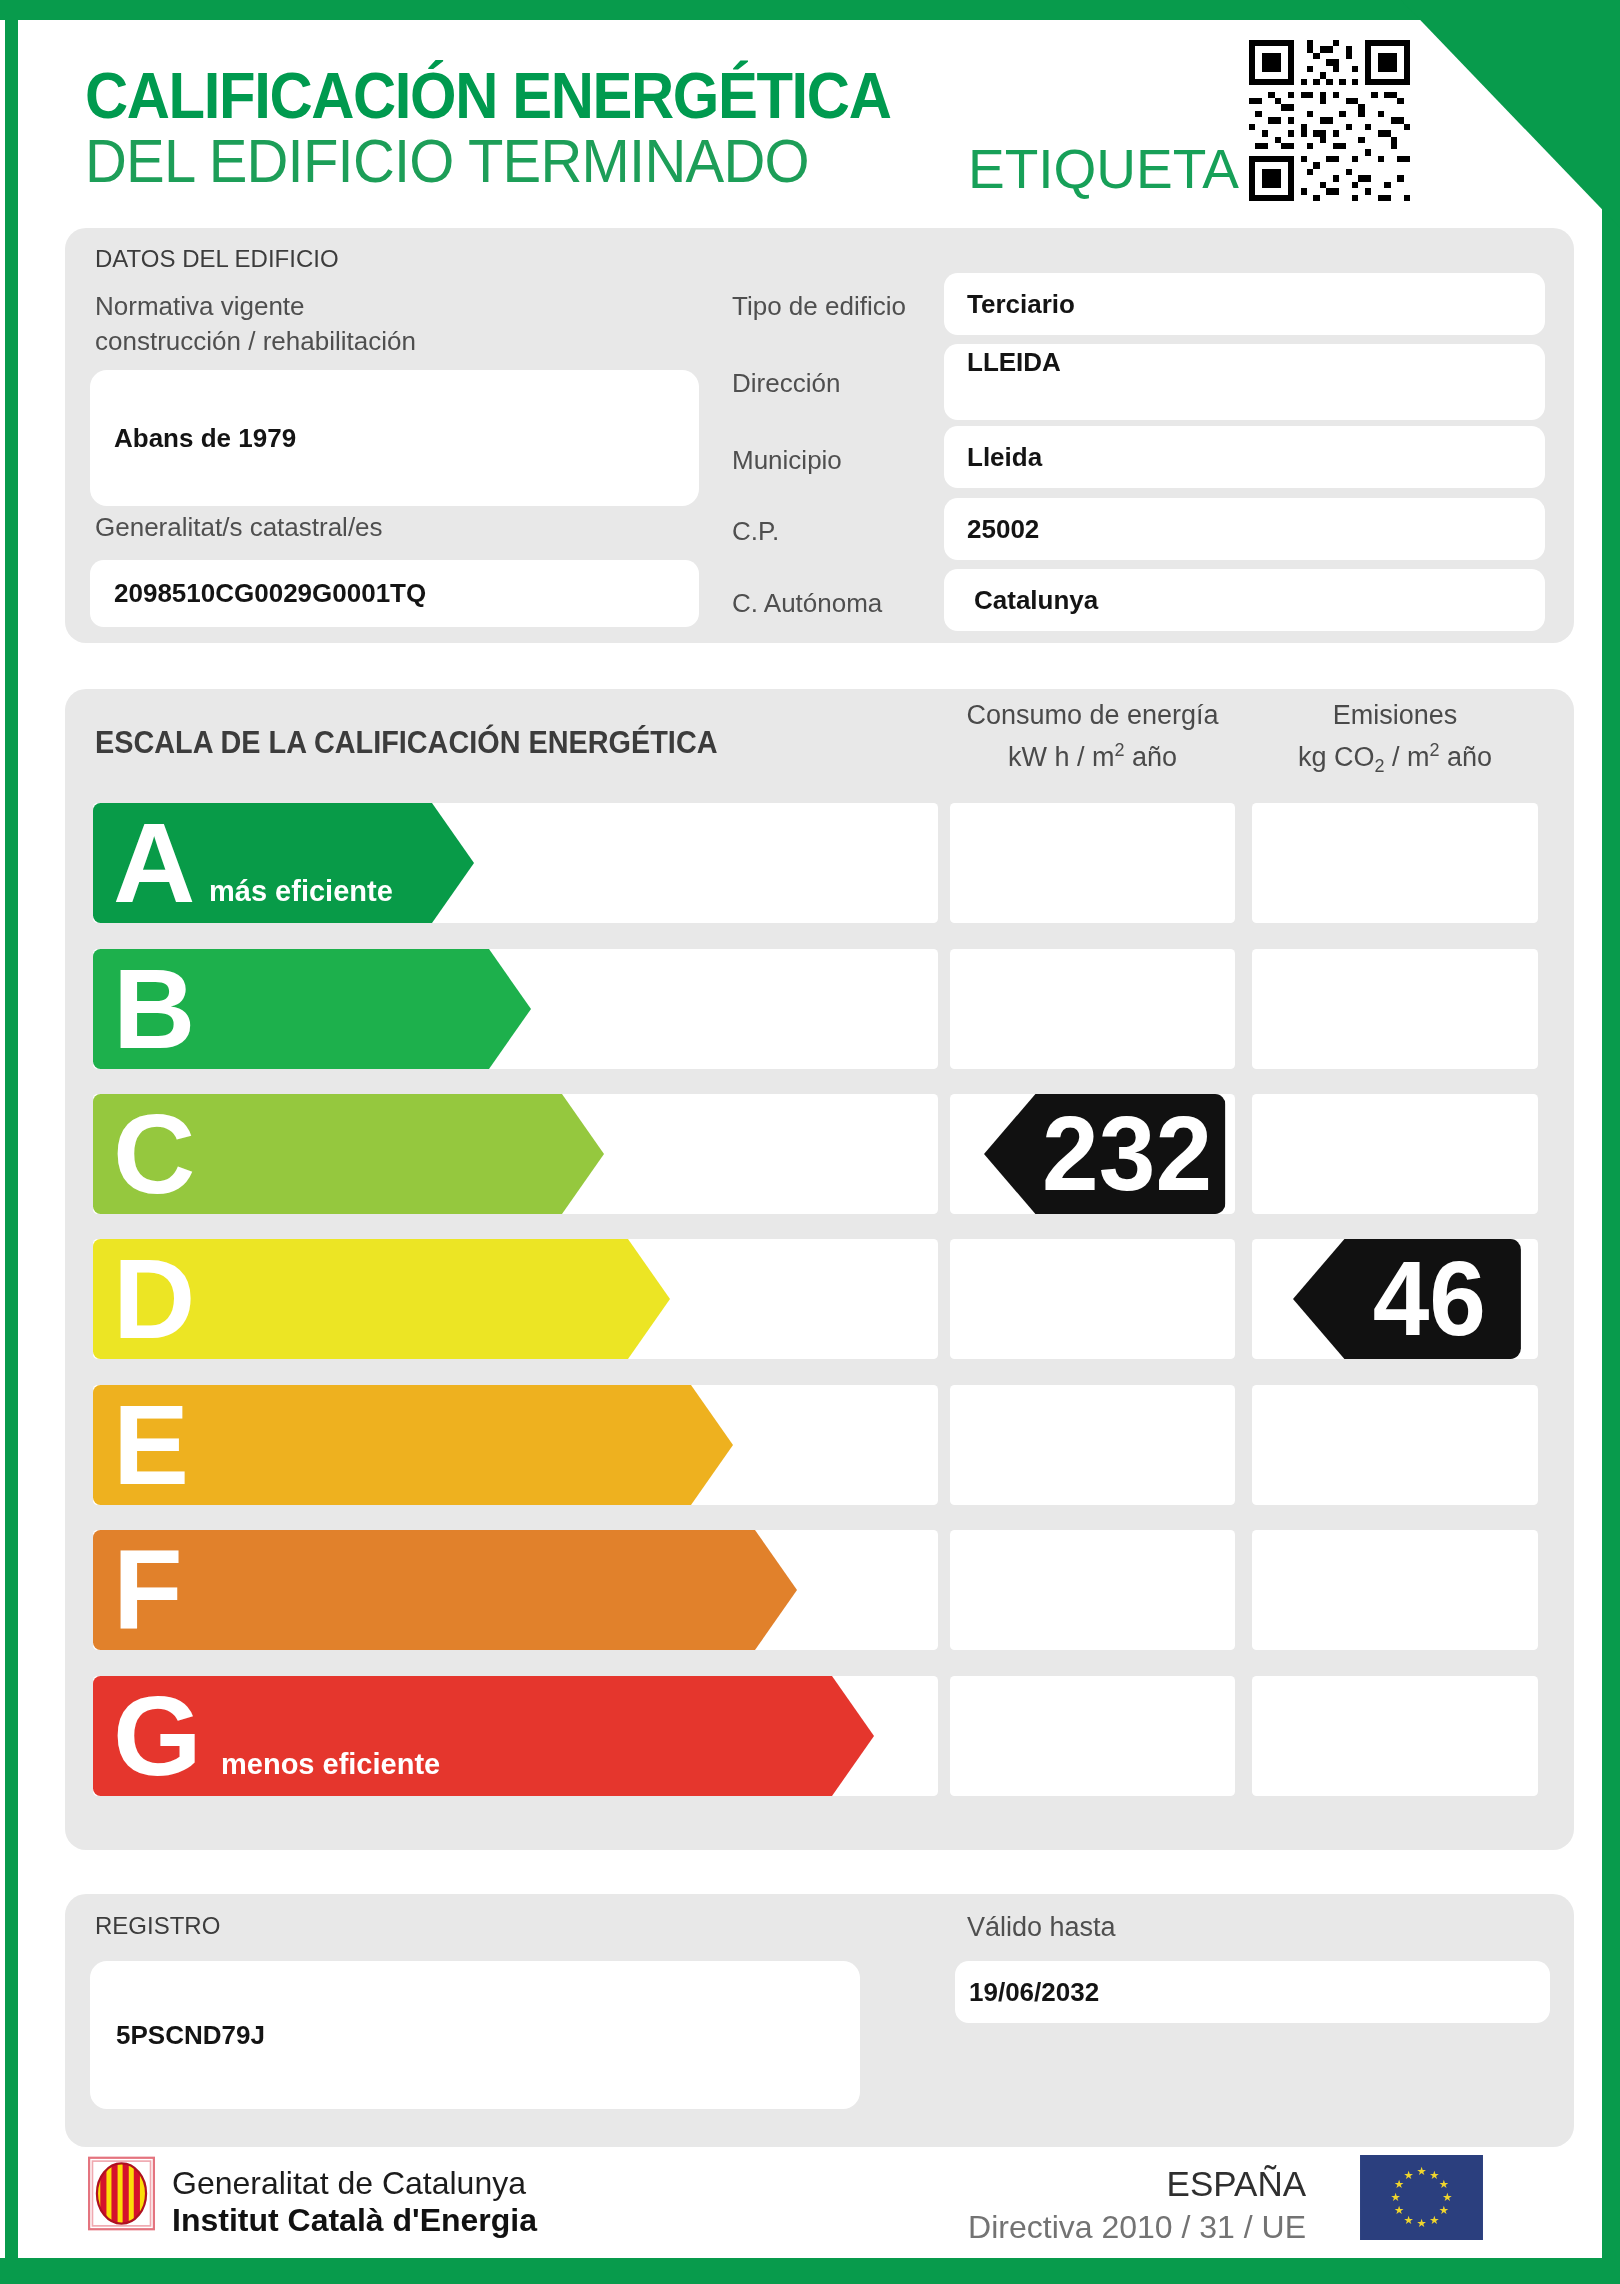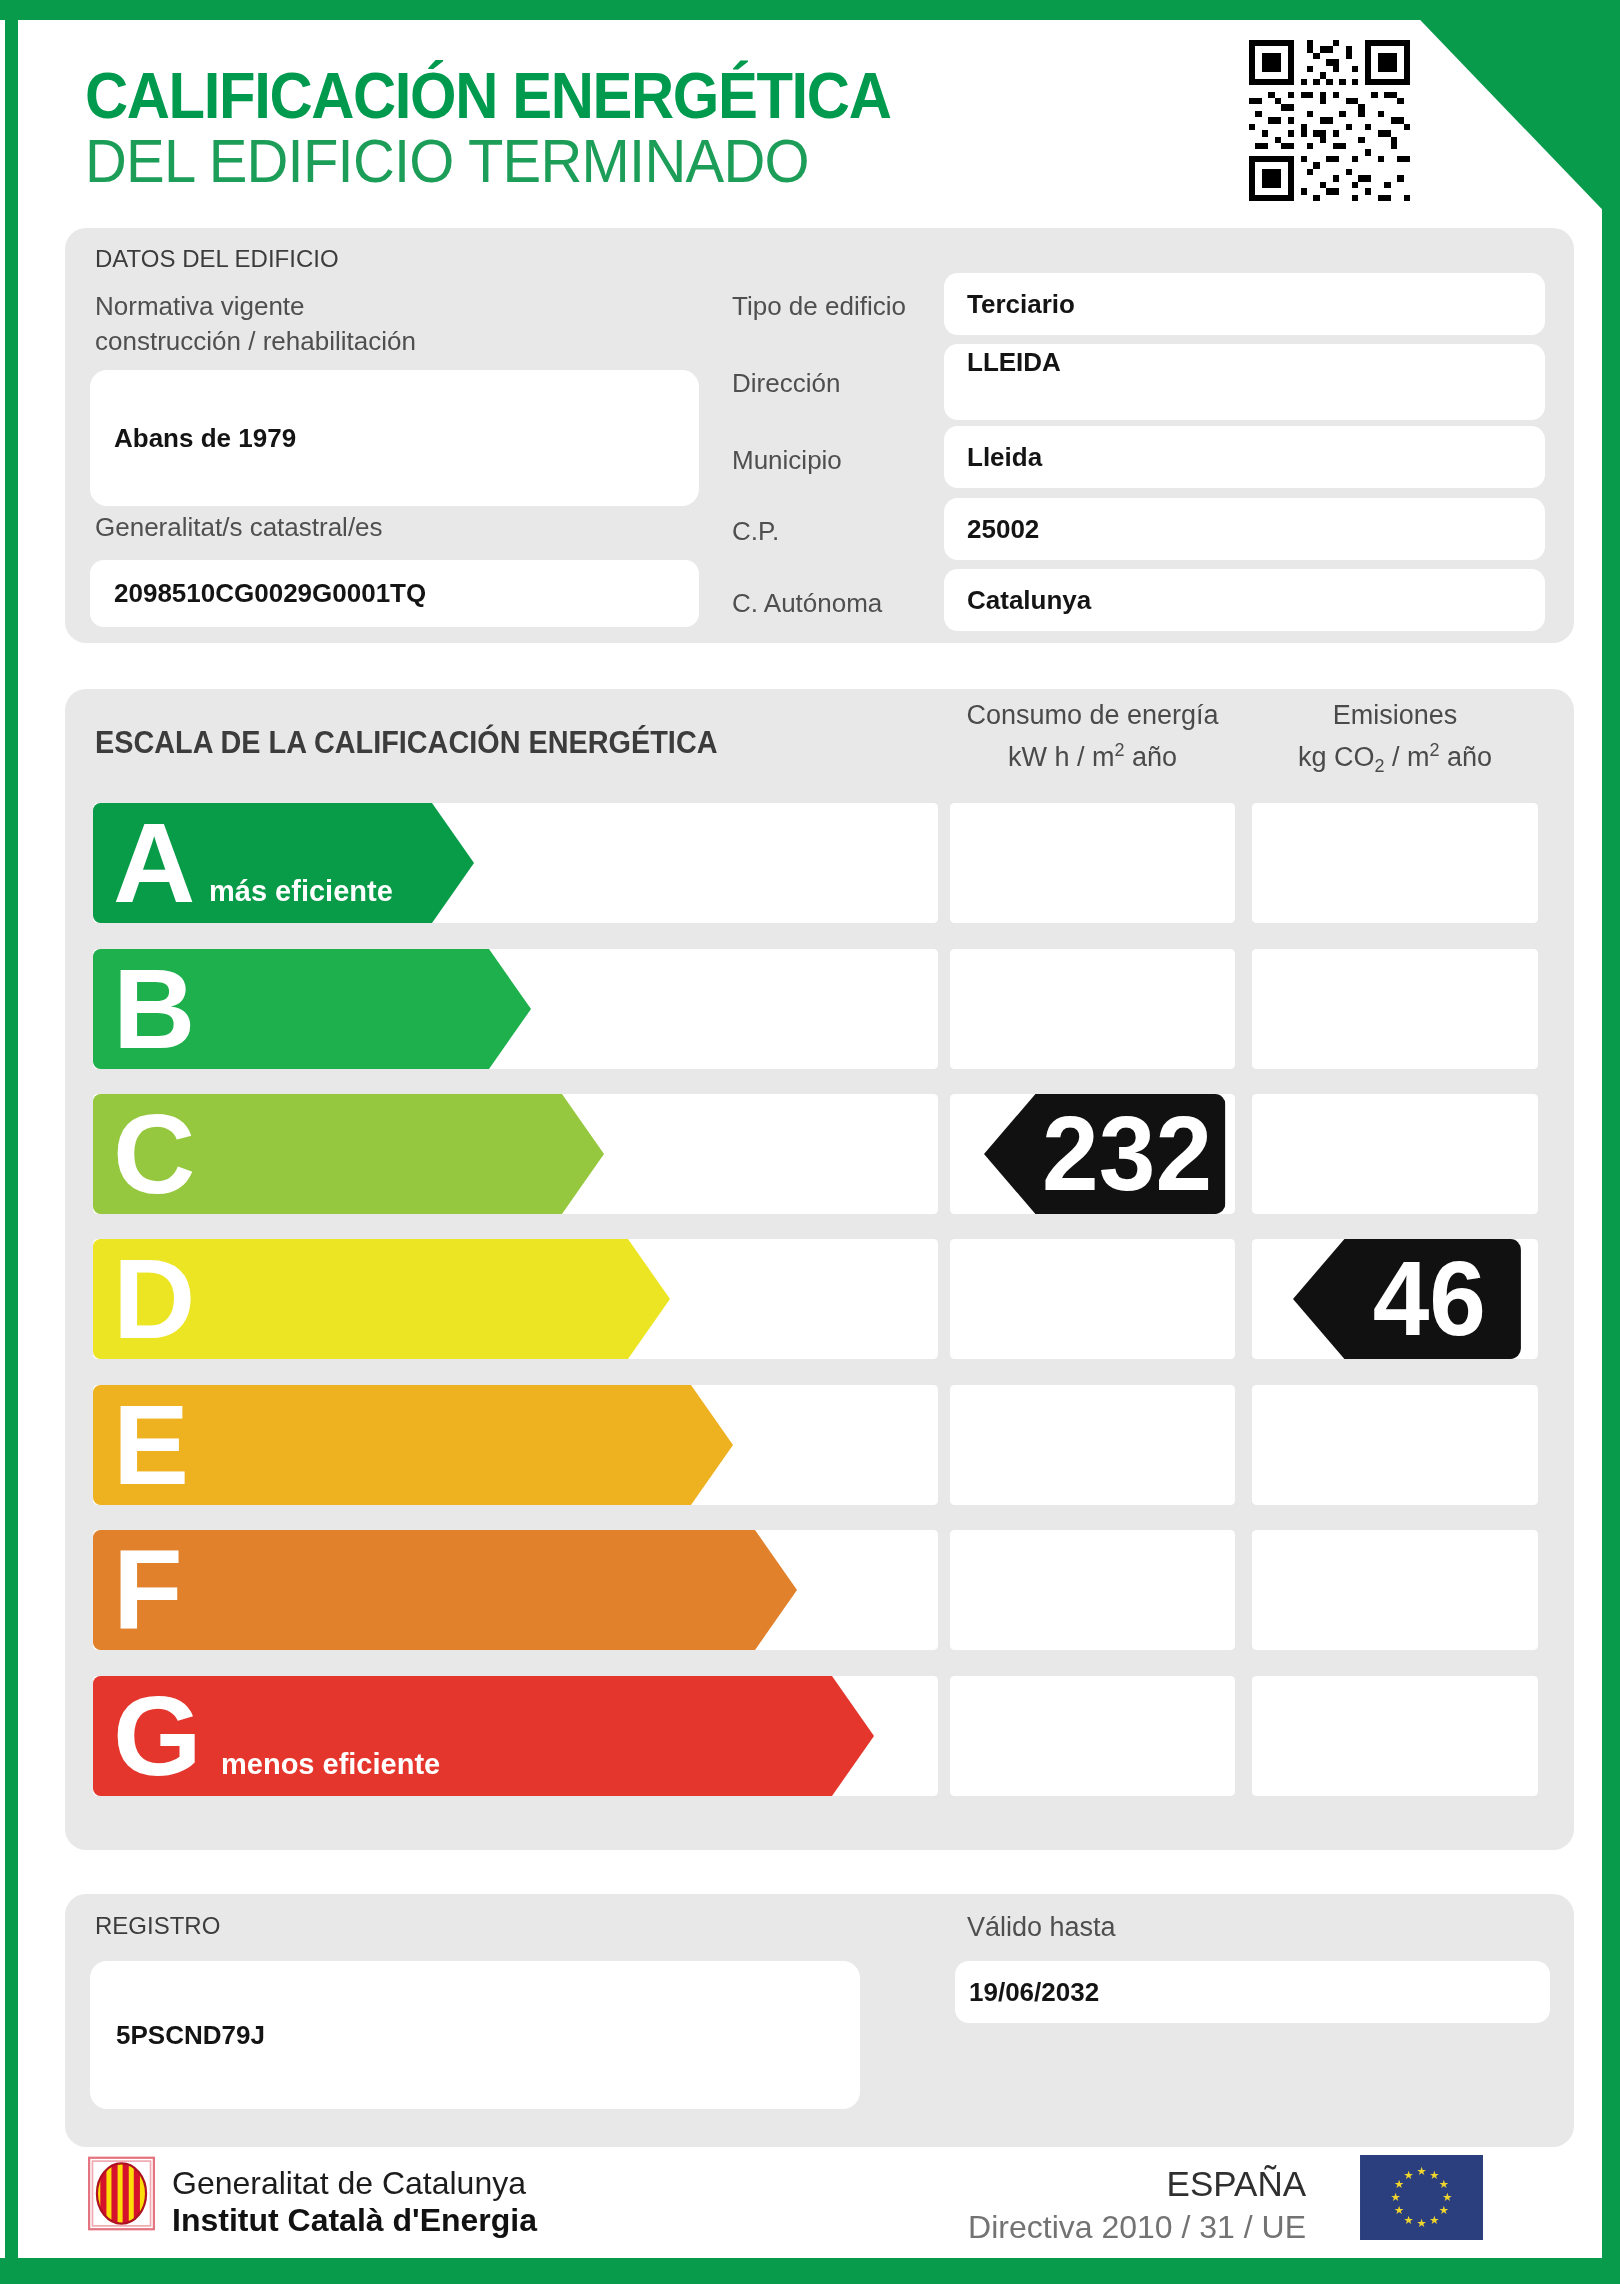--- a/index.html
+++ b/index.html
@@ -69,20 +69,21 @@
 <div class="page">
 
   <div class="abs bar-top" style="background:#089b4c"></div>
   <div class="abs strip-left" style="background:#089b4c"></div>
   <div class="abs strip-right" style="background:#089b4c"></div>
   <div class="abs corner-tri" style="background:#089b4c"></div>
   <div class="abs bar-bottom" style="background:#089b4c"></div>
 
   <div class="abs title1" style="color:#009a4f">CALIFICACIÓN ENERGÉTICA</div>
   <div class="abs title2" style="color:#1d9e58">DEL EDIFICIO TERMINADO</div>
+  <div class="abs etiqueta" style="color:#17a058">ETIQUETA</div>
 
   <svg class="abs qr" viewBox="0 0 25 25" shape-rendering="crispEdges">
     <rect x="0" y="0" width="25" height="25" fill="#ffffff"></rect>
     <g fill="#000000">
       <rect x="0" y="0" width="7" height="7"></rect>
         <rect x="18" y="0" width="7" height="7"></rect>
         <rect x="0" y="18" width="7" height="7"></rect>
       <rect x="1" y="1" width="5" height="5" fill="#ffffff"></rect>
         <rect x="19" y="1" width="5" height="5" fill="#ffffff"></rect>
         <rect x="1" y="19" width="5" height="5" fill="#ffffff"></rect>
@@ -197,21 +198,21 @@
     <span class="val" style="margin-left:23px">Lleida</span>
   </div>
 
   <div class="abs lbl" style="left:732px;top:516px">C.P.</div>
   <div class="abs whitebox vcenter" style="left:944px;top:498px;width:601px;height:62px;border-radius:13.7px">
     <span class="val" style="margin-left:23px">25002</span>
   </div>
 
   <div class="abs lbl" style="left:732px;top:588px">C. Autónoma</div>
   <div class="abs whitebox vcenter" style="left:944px;top:569px;width:601px;height:62px;border-radius:13.7px">
-    <span class="val" style="margin-left:23px">Catalunya</span>
+    <span class="val" style="margin-left:30px">Catalunya</span>
   </div>
 
   <div class="abs panel panel-escala"></div>
   <div class="abs h-escala" style="color:#3c3c3c">ESCALA DE LA CALIFICACIÓN ENERGÉTICA</div>
 
   <div class="abs colhdr" style="left:950px;top:700px;width:285px">
     <span>Consumo de energía</span>
   </div>
   <div class="abs colhdr" style="left:950px;top:742px;width:285px">
     <span>kW h  / m</span><span class="sup">2</span><span> año</span>

